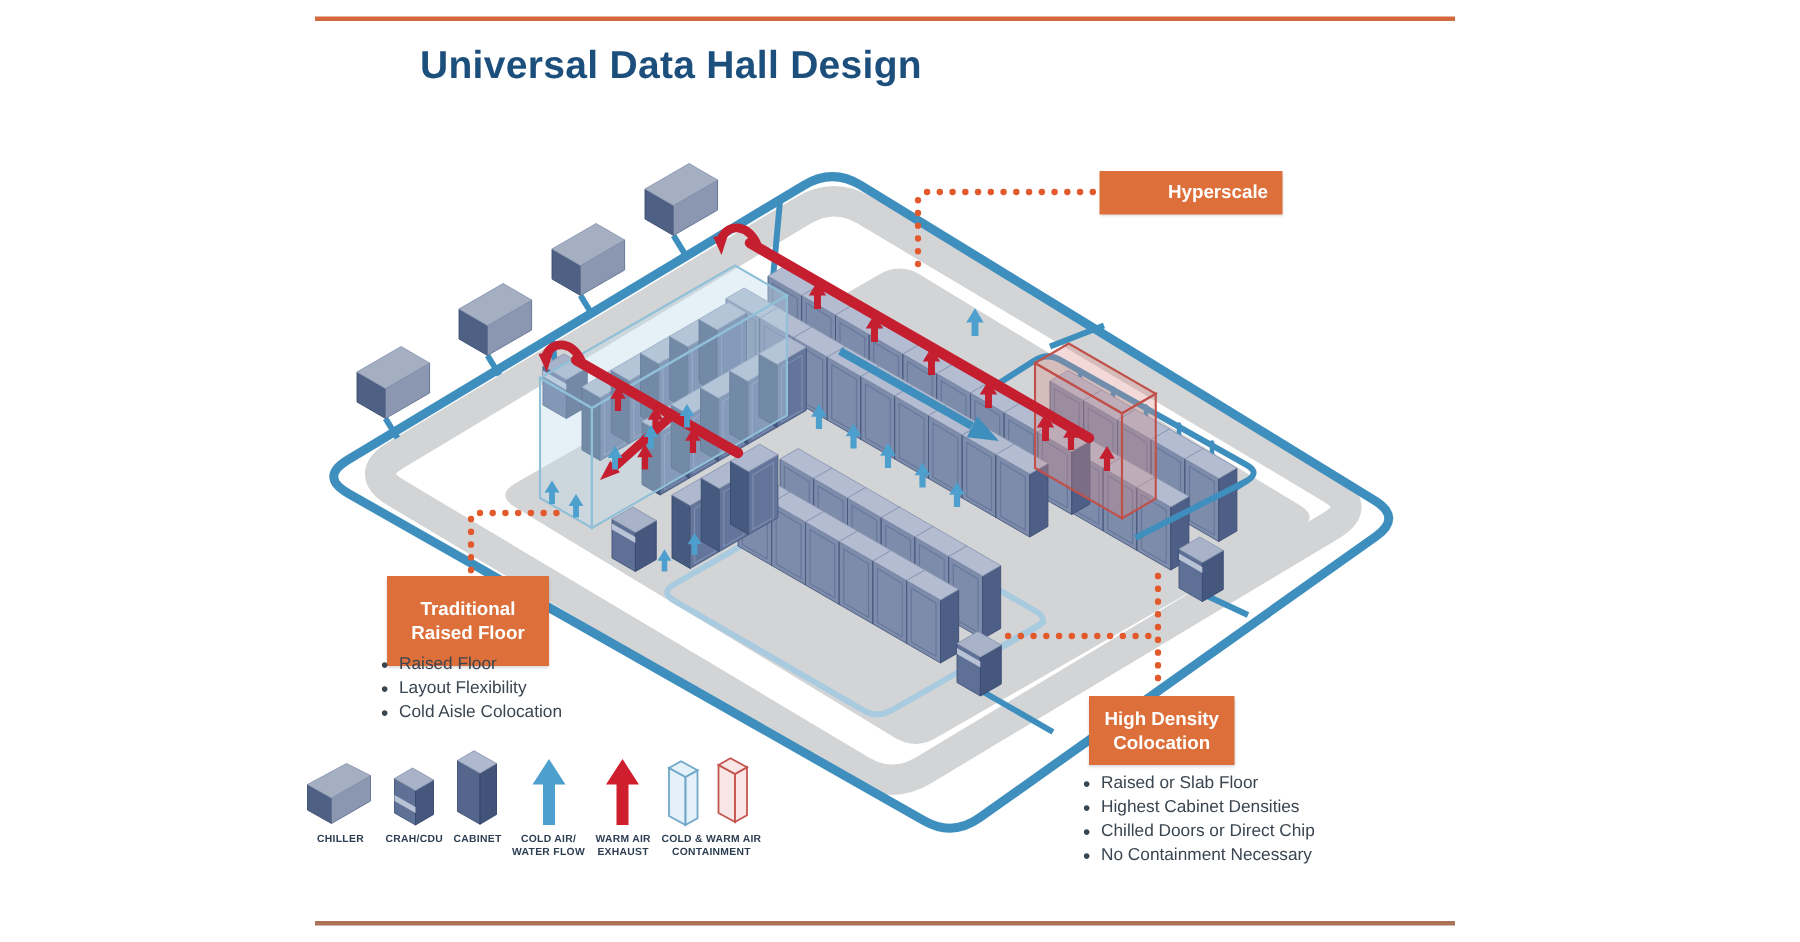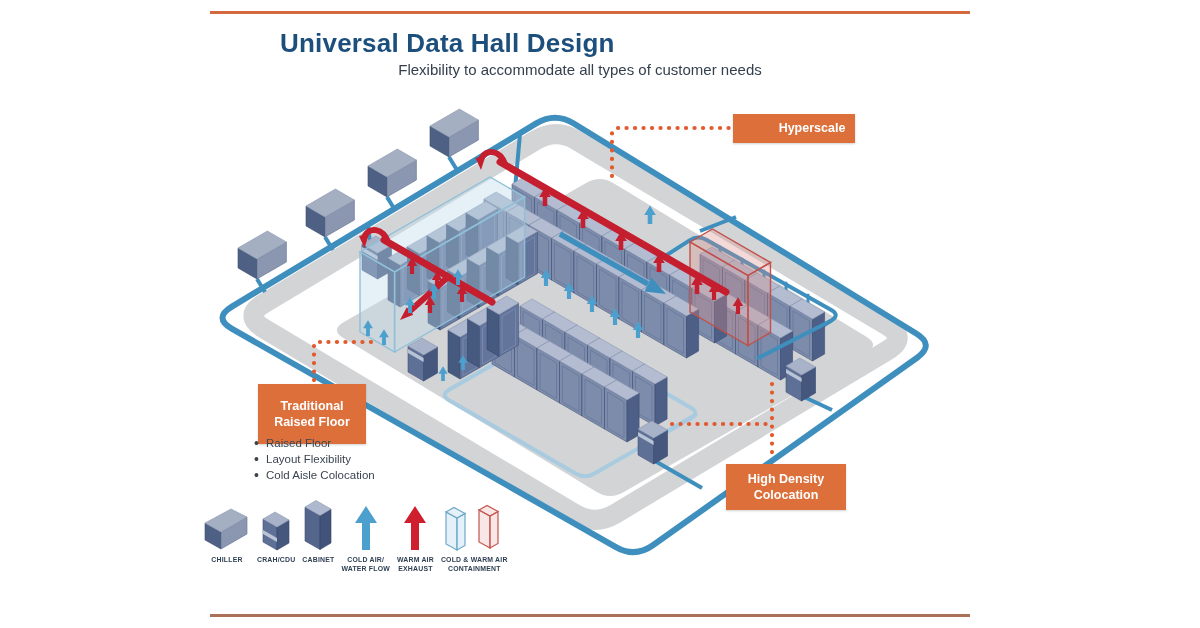--- a/index.html
+++ b/index.html
@@ -11,21 +11,21 @@
   .title{position:absolute;left:280px;width:600px;top:28px;margin:0;text-align:left;
          font-size:26px;font-weight:bold;letter-spacing:.2px;color:#1d4f7d;}
   .subtitle{position:absolute;left:280px;width:600px;top:61px;text-align:center;
          font-size:15px;color:#333f4d;}
   .scene{position:absolute;left:0;top:0;}
   .callout{position:absolute;background:#dd6f3a;color:#ffffff;font-weight:bold;font-size:12.5px;
          line-height:1.3;text-align:center;display:flex;align-items:center;justify-content:center;
          white-space:pre-line;box-shadow:0 1px 2px rgba(0,0,0,.18);}
   #callout-hyperscale{left:733px;top:114px;width:86px;height:29px;padding-left:36px;}
   #callout-traditional{left:258px;top:384px;width:108px;height:60px;}
-  #callout-highdensity{left:726px;top:464px;width:120px;height:46px;}
+  #callout-highdensity{left:726px;top:464px;width:97px;height:46px;}
   .bullets{position:absolute;margin:0;padding:0;list-style:none;font-size:11.5px;color:#3a4550;}
   .bullets li{margin:0 0 2.5px 0;padding-left:13px;position:relative;line-height:1.18;}
   .bullets li::before{content:"\2022";position:absolute;left:1px;top:-2px;font-size:14px;color:#3a4550;}
   #bullets-hyperscale{left:735px;top:151px;}
   #bullets-traditional{left:253px;top:437px;}
   #bullets-highdensity{left:721px;top:516px;}
   .legend{position:absolute;left:204px;top:494px;display:flex;align-items:flex-start;gap:7px;}
   .legend-item{display:flex;flex-direction:column;align-items:center;}
   .legend-icon{height:58px;display:flex;align-items:flex-end;justify-content:center;}
   .legend-label{margin-top:4px;font-size:6.9px;font-weight:bold;letter-spacing:.2px;color:#2d3e52;
@@ -33,21 +33,20 @@
 </style>
 </head>
 <body>
 
 <div class="stage">
 
   <div class="rule rule-top"></div>
   <div class="rule rule-bottom"></div>
 
   <h1 class="title">Universal Data Hall Design</h1>
-  <div class="subtitle">Flexibility to accommodate all types of customer needs</div>
 
   <svg class="scene" width="1200" height="628" viewBox="0 0 1200 628">
     <defs>
       <g id="cabB">
         <polygon points="0,0 22.5,13 22.5,-29 0,-42" fill="#7e8cab" stroke="#47587e" stroke-width="0.6"></polygon>
         <polygon points="22.5,13 34.6,6 34.6,-36 22.5,-29" fill="#4e5f87" stroke="#3d4e73" stroke-width="0.6"></polygon>
         <polygon points="0,-42 22.5,-29 34.6,-36 12.1,-49" fill="#b3bcd1" stroke="#8b97b1" stroke-width="0.6"></polygon>
         <polygon points="3,-1 19.5,8.5 19.5,-27 3,-37" fill="none" stroke="#66779c" stroke-width="0.8"></polygon>
       </g>
       <g id="cabA">
@@ -286,20 +285,26 @@
   <div class="callout" id="callout-traditional">Traditional
 Raised Floor</div>
   <ul class="bullets" id="bullets-traditional">
     <li>Raised Floor</li>
     <li>Layout Flexibility</li>
     <li>Cold Aisle Colocation</li>
   </ul>
 
   <div class="callout" id="callout-highdensity">High Density
 Colocation</div>
+  <ul class="bullets" id="bullets-highdensity">
+    <li>Raised or Slab Floor</li>
+    <li>Highest Cabinet Densities</li>
+    <li>Chilled Doors or Direct Chip</li>
+    <li>No Containment Necessary</li>
+  </ul>
 
   <div class="legend">
     <div class="legend-item">
       <div class="legend-icon">
         <svg width="46" height="44" viewBox="0 0 46 44">
           <polygon points="1,15 17,24 17,41 1,32" fill="#4e6184" stroke="#3b4e70" stroke-width="0.6"></polygon>
           <polygon points="17,24 43,9 43,26 17,41" fill="#8b97b0" stroke="#5f7090" stroke-width="0.6"></polygon>
           <polygon points="1,15 17,24 43,9 27,1" fill="#a5afc2" stroke="#8b97b1" stroke-width="0.6"></polygon>
         </svg>
       </div>

